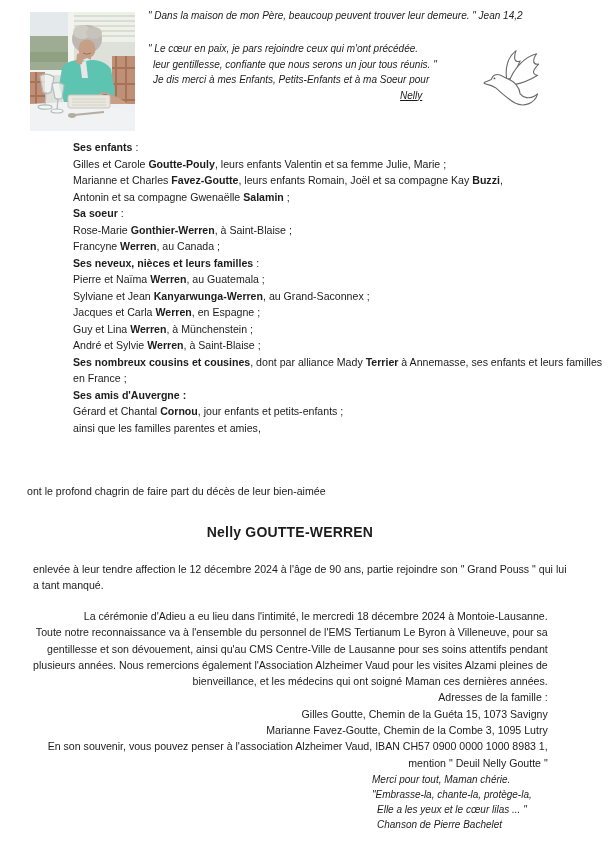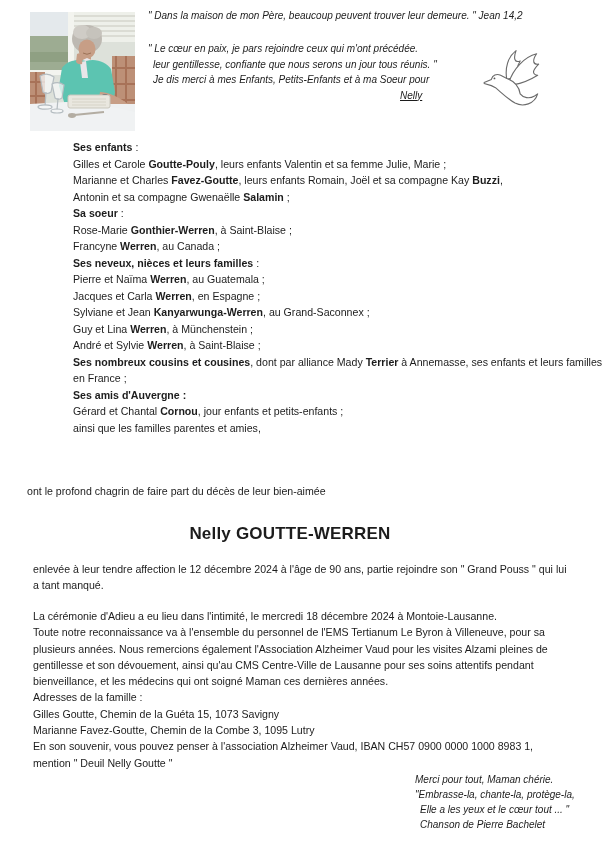--- a/index.html
+++ b/index.html
@@ -33,37 +33,37 @@
   }
   .family > div { white-space:pre; height:16.5px;margin-left:40px; }
   .b { font-weight:bold; }
 
   .announce {
     position:absolute; left:27px; top:485px;
     font-size:10.6px; white-space:pre;
   }
   .title {
     position:absolute; left:0; top:524px; width:580px;
-    text-align:center; font-size:17px; font-weight:bold;
+    text-align:center; font-size:14px; font-weight:bold;
     letter-spacing:0.2px;
   }
   .para1 {
     position:absolute; left:33px; top:561px;
     font-size:10.6px; line-height:16px;
   }
   .para1 > div { white-space:pre; }
   .para2 {
     position:absolute; left:33px; top:608px;
-    font-size:10.6px; line-height:16.3px;
+    font-size:10.6px; line-height:16.3px;text-align:right;
   }
   .para2 > div { white-space:pre; }
 
   .memorial {
     position:absolute; left:372px; top:772px;
-    font-style:italic; font-size:10px; line-height:15px;margin-left:43px;
+    font-style:italic; font-size:10px; line-height:15px;
   }
   .memorial > div { white-space:pre; }
   .memorial > div:nth-child(3),
   .memorial > div:nth-child(4) { padding-left:5px; }
 </style>
 </head>
 <body>
 
 <div class="page">
 
@@ -172,22 +172,22 @@
   <div class="family">
       <div><span class="b">Ses enfants</span><span> :</span></div>
       <div><span>Gilles et Carole </span><span class="b">Goutte-Pouly</span><span>, leurs enfants Valentin et sa femme Julie, Marie ;</span></div>
       <div><span>Marianne et Charles </span><span class="b">Favez-Goutte</span><span>, leurs enfants Romain, Joël et sa compagne Kay </span><span class="b">Buzzi</span><span>,</span></div>
       <div><span>Antonin et sa compagne Gwenaëlle </span><span class="b">Salamin</span><span> ;</span></div>
       <div><span class="b">Sa soeur</span><span> :</span></div>
       <div><span>Rose-Marie </span><span class="b">Gonthier-Werren</span><span>, à Saint-Blaise ;</span></div>
       <div><span>Francyne </span><span class="b">Werren</span><span>, au Canada ;</span></div>
       <div><span class="b">Ses neveux, nièces et leurs familles</span><span> :</span></div>
       <div><span>Pierre et Naïma </span><span class="b">Werren</span><span>, au Guatemala ;</span></div>
+      <div><span>Sylviane et Jean </span><span class="b">Kanyarwunga-Werren</span><span>, au Grand-Saconnex ;</span></div>
       <div><span>Jacques et Carla </span><span class="b">Werren</span><span>, en Espagne ;</span></div>
-      <div><span>Sylviane et Jean </span><span class="b">Kanyarwunga-Werren</span><span>, au Grand-Saconnex ;</span></div>
       <div><span>Guy et Lina </span><span class="b">Werren</span><span>, à Münchenstein ;</span></div>
       <div><span>André et Sylvie </span><span class="b">Werren</span><span>, à Saint-Blaise ;</span></div>
       <div><span class="b">Ses nombreux cousins et cousines</span><span>, dont par alliance Mady </span><span class="b">Terrier</span><span> à Annemasse, ses enfants et leurs familles</span></div>
       <div><span>en France ;</span></div>
       <div><span class="b">Ses amis d'Auvergne :</span></div>
       <div><span>Gérard et Chantal </span><span class="b">Cornou</span><span>, jour enfants et petits-enfants ;</span></div>
       <div><span>ainsi que les familles parentes et amies,</span></div>
     </div>
 
   <div class="announce">ont le profond chagrin de faire part du décès de leur bien-aimée</div>
@@ -195,30 +195,30 @@
   <div class="title">Nelly GOUTTE-WERREN</div>
 
   <div class="para1">
       <div>enlevée à leur tendre affection le 12 décembre 2024 à l'âge de 90 ans, partie rejoindre son " Grand Pouss " qui lui</div>
       <div>a tant manqué.</div>
     </div>
 
   <div class="para2">
       <div>La cérémonie d'Adieu a eu lieu dans l'intimité, le mercredi 18 décembre 2024 à Montoie-Lausanne.</div>
       <div>Toute notre reconnaissance va à l'ensemble du personnel de l'EMS Tertianum Le Byron à Villeneuve, pour sa</div>
+      <div>gentillesse et son dévouement, ainsi qu'au CMS Centre-Ville de Lausanne pour ses soins attentifs pendant</div>
       <div>plusieurs années. Nous remercions également l'Association Alzheimer Vaud pour les visites Alzami pleines de</div>
-      <div>gentillesse et son dévouement, ainsi qu'au CMS Centre-Ville de Lausanne pour ses soins attentifs pendant</div>
       <div>bienveillance, et les médecins qui ont soigné Maman ces dernières années.</div>
       <div>Adresses de la famille :</div>
       <div>Gilles Goutte, Chemin de la Guéta 15, 1073 Savigny</div>
       <div>Marianne Favez-Goutte, Chemin de la Combe 3, 1095 Lutry</div>
       <div>En son souvenir, vous pouvez penser à l'association Alzheimer Vaud, IBAN CH57 0900 0000 1000 8983 1,</div>
       <div>mention " Deuil Nelly Goutte "</div>
     </div>
 
   <div class="memorial">
       <div>Merci pour tout, Maman chérie.</div>
       <div>"Embrasse-la, chante-la, protège-la,</div>
-      <div>Elle a les yeux et le cœur tout ... "</div>
+      <div>Elle a les yeux et le cœur lilas ... "</div>
       <div>Chanson de Pierre Bachelet</div>
     </div>
 
 </div>
 
 </body></html>

